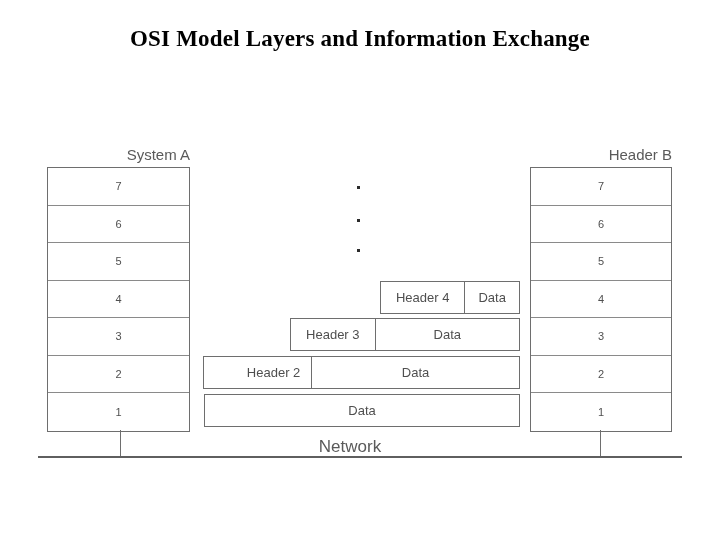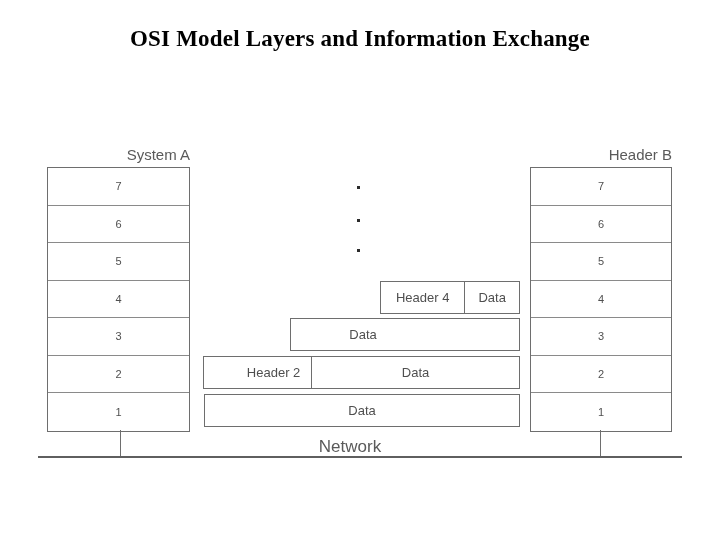--- a/index.html
+++ b/index.html
@@ -184,20 +184,21 @@
     <div class="dot" style="left:357px; top:186px;"></div>
     <div class="dot" style="left:357px; top:219px;"></div>
     <div class="dot" style="left:357px; top:249px;"></div>
 
     <div class="unit unit-4">
       <div class="cell hdr">Header 4</div>
       <div class="cell data">Data</div>
     </div>
 
     <div class="unit unit-3">
+      <div class="cell hdr">Header 3</div>
       <div class="cell data">Data</div>
     </div>
 
     <div class="unit unit-2">
       <div class="cell hdr">Header 2</div>
       <div class="cell data">Data</div>
     </div>
 
     <div class="unit unit-1">
       <div class="cell data">Data</div>

